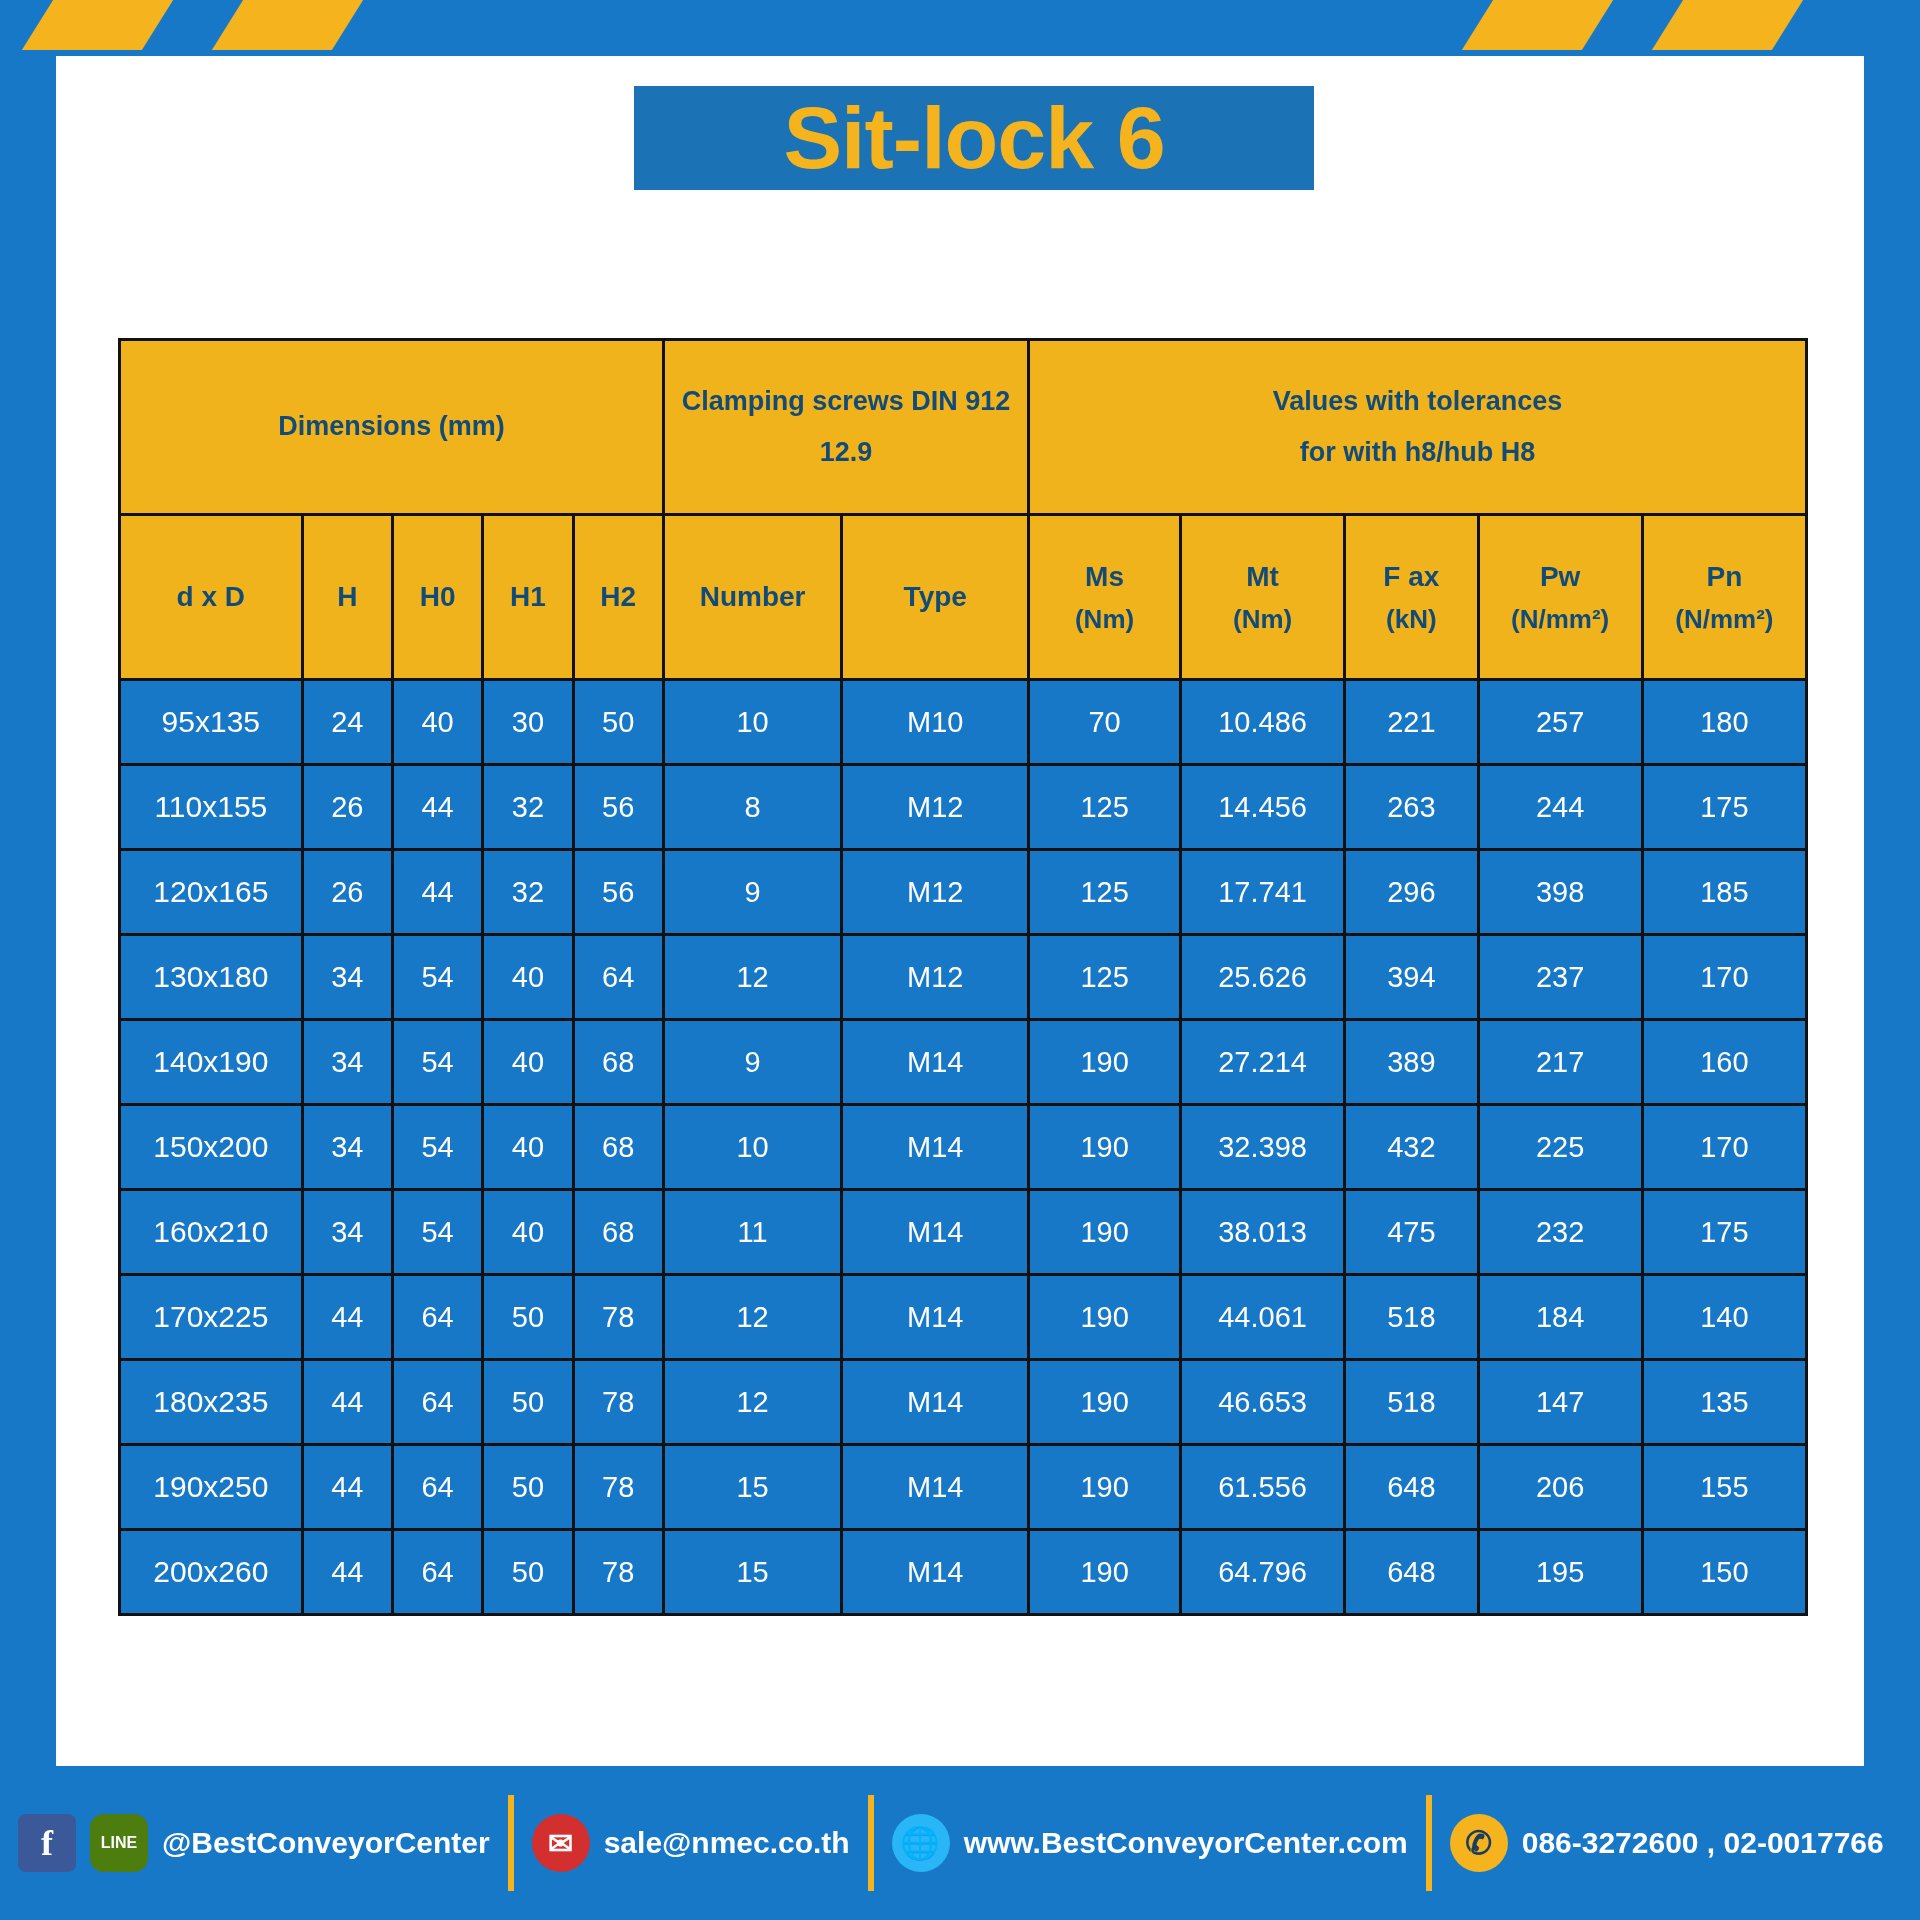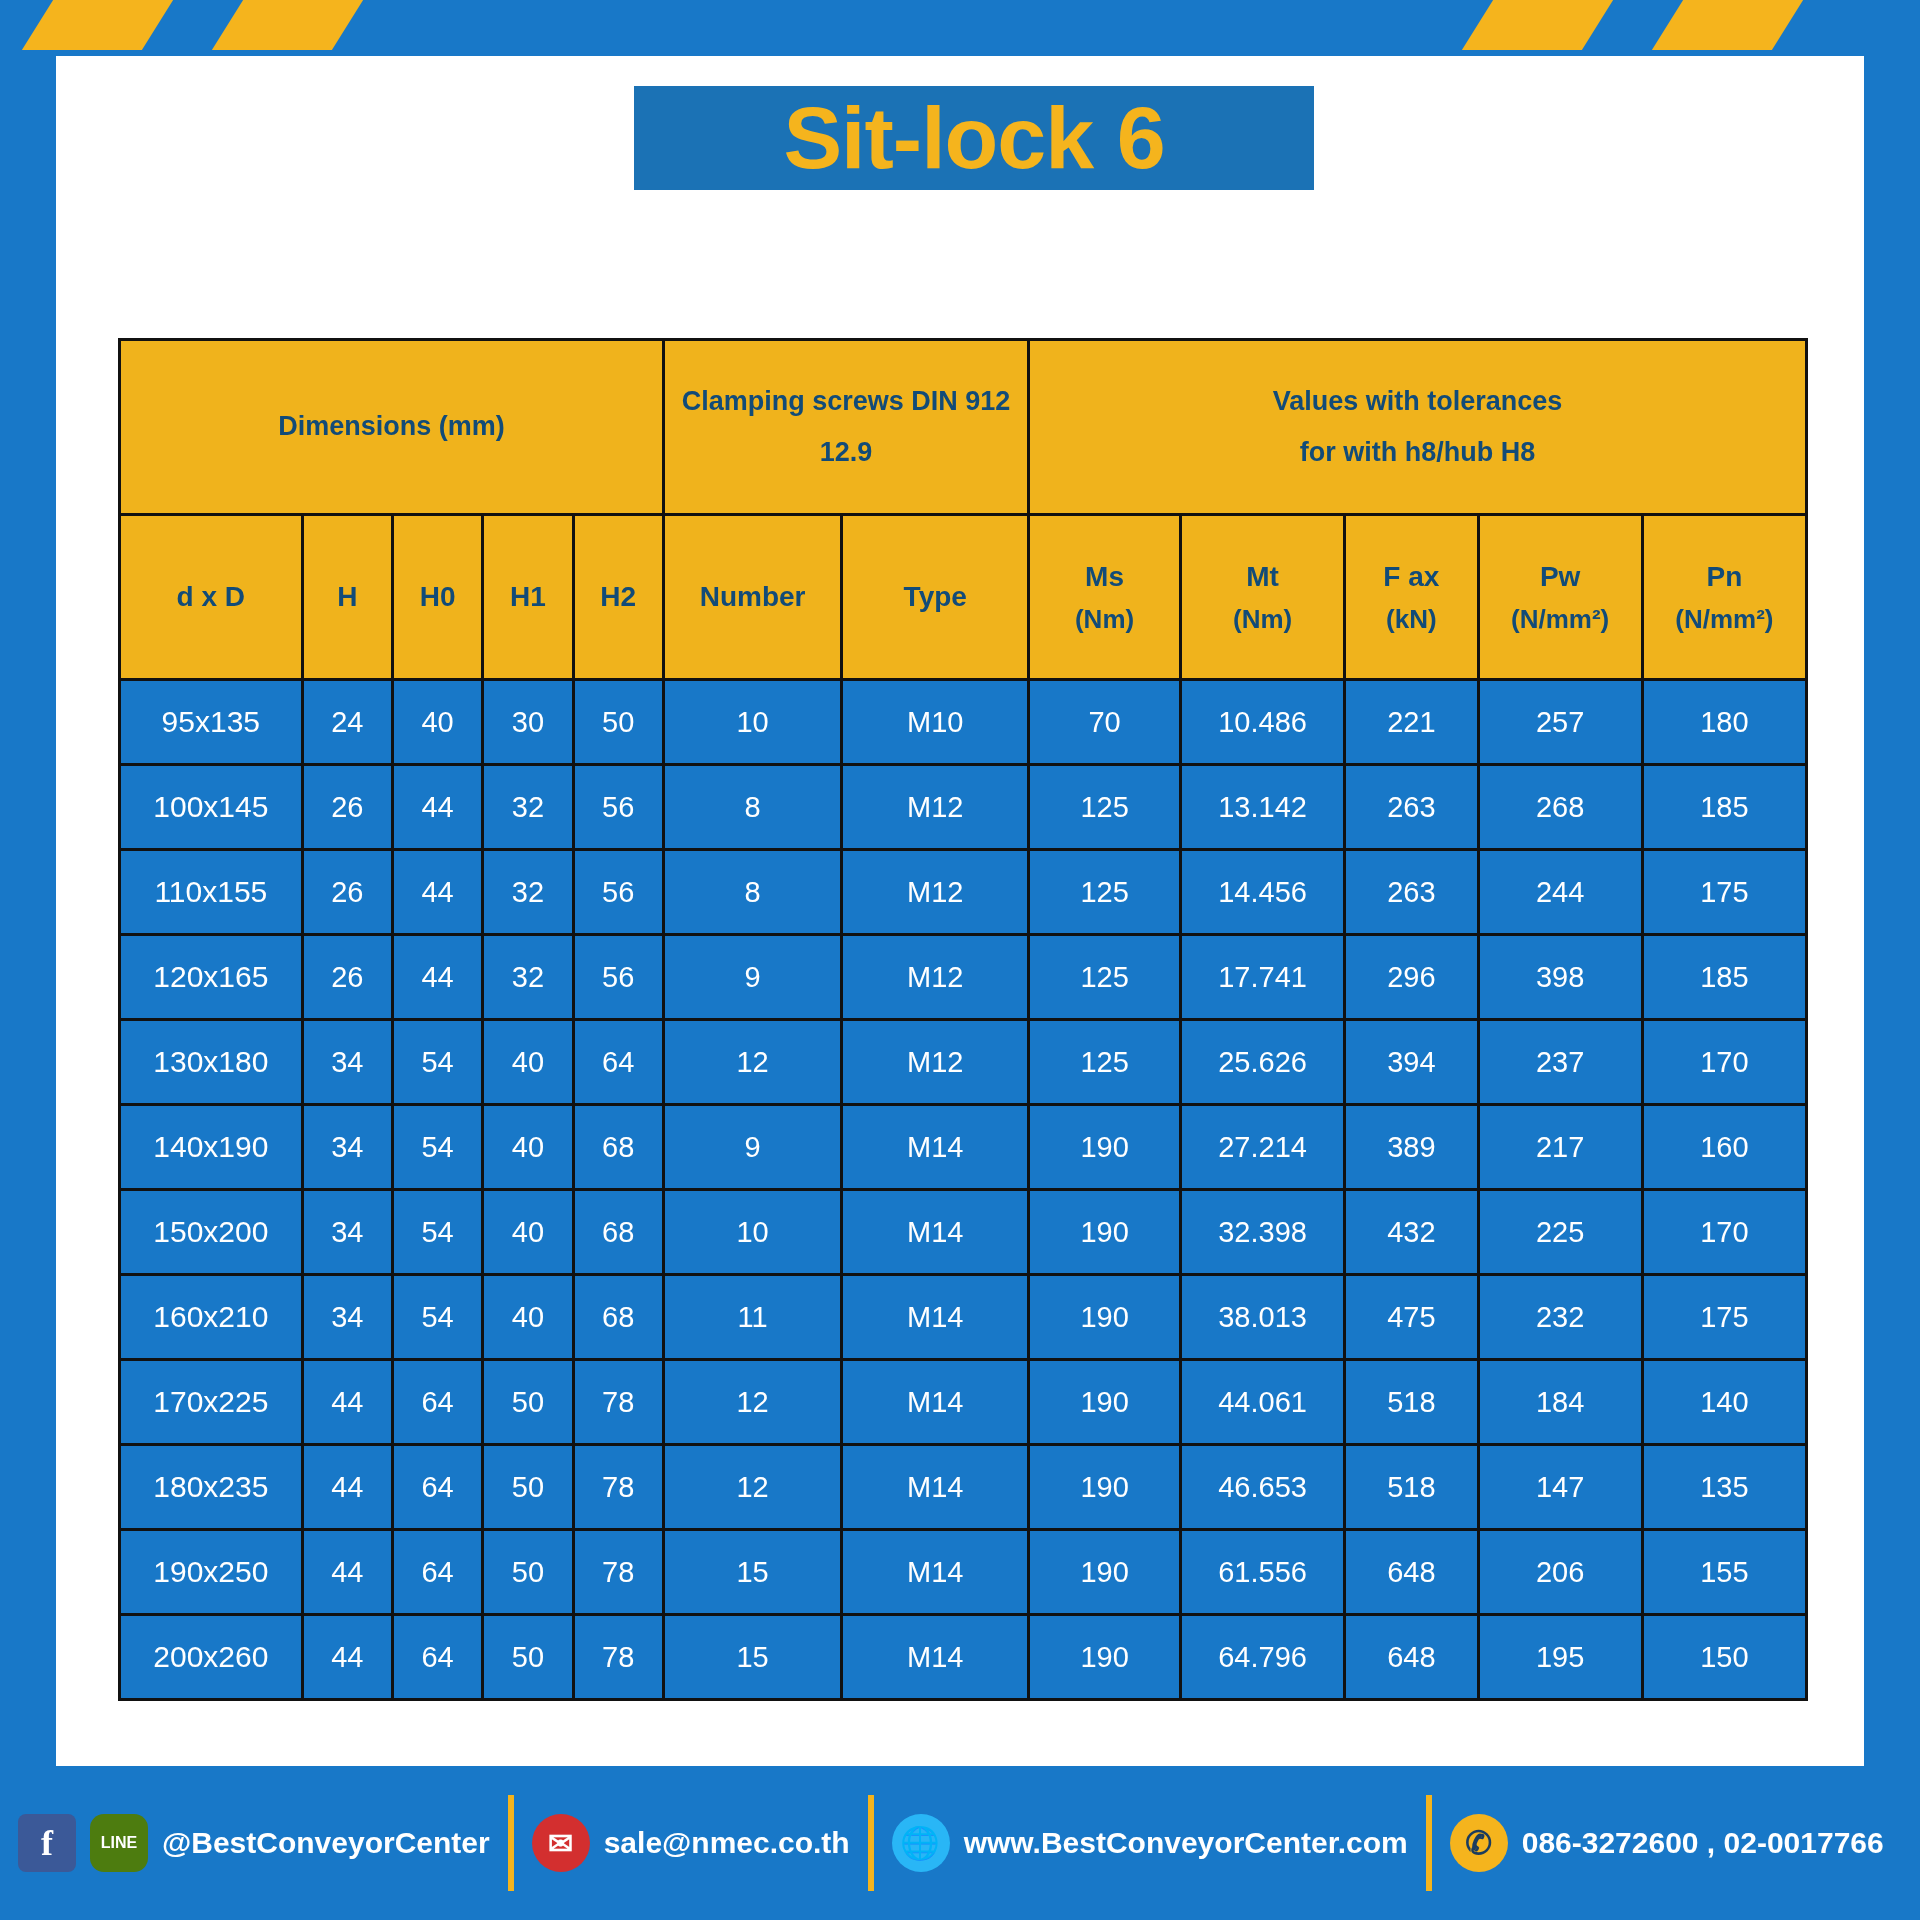--- a/index.html
+++ b/index.html
@@ -264,34 +264,20 @@
           <td class="cell">50</td>
           <td class="cell">10</td>
           <td class="cell">M10</td>
           <td class="cell">70</td>
           <td class="cell">10.486</td>
           <td class="cell">221</td>
           <td class="cell">257</td>
           <td class="cell">180</td>
         </tr>
         <tr>
-          <td class="cell first">100x145</td>
-          <td class="cell">26</td>
-          <td class="cell">44</td>
-          <td class="cell">32</td>
-          <td class="cell">56</td>
-          <td class="cell">8</td>
-          <td class="cell">M12</td>
-          <td class="cell">125</td>
-          <td class="cell">13.142</td>
-          <td class="cell">263</td>
-          <td class="cell">268</td>
-          <td class="cell">185</td>
-        </tr>
-        <tr>
           <td class="cell first">110x155</td>
           <td class="cell">26</td>
           <td class="cell">44</td>
           <td class="cell">32</td>
           <td class="cell">56</td>
           <td class="cell">8</td>
           <td class="cell">M12</td>
           <td class="cell">125</td>
           <td class="cell">14.456</td>
           <td class="cell">263</td>

